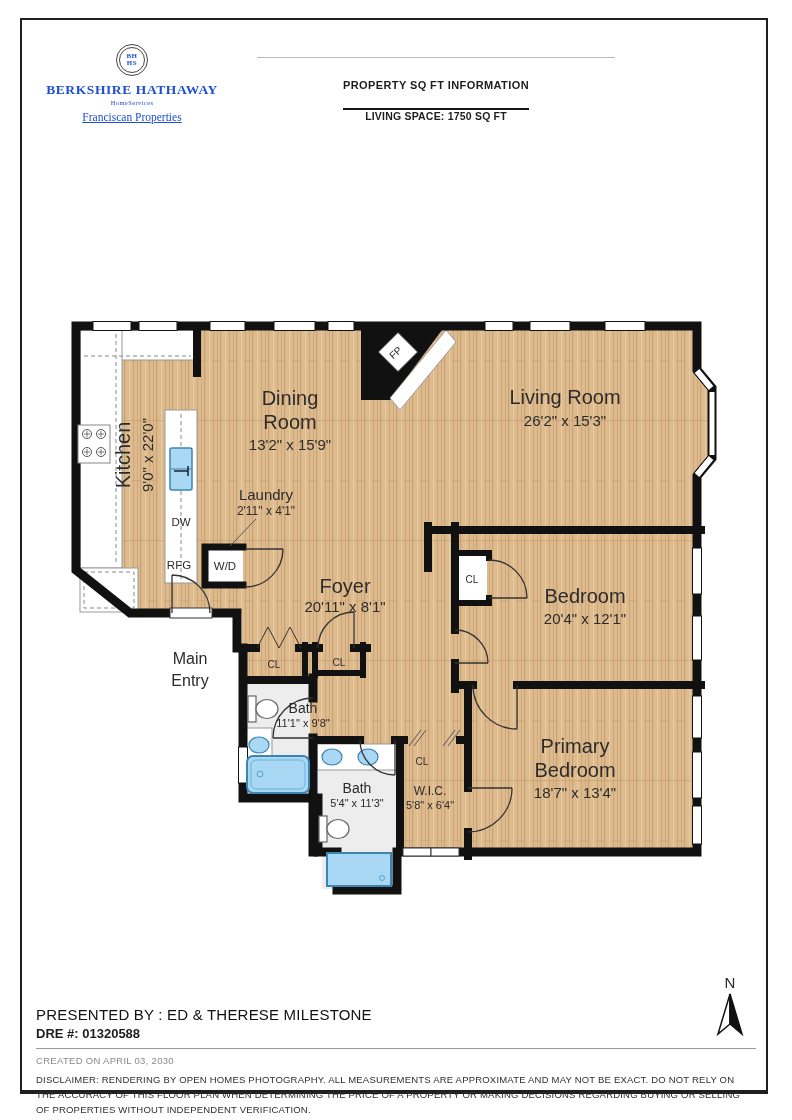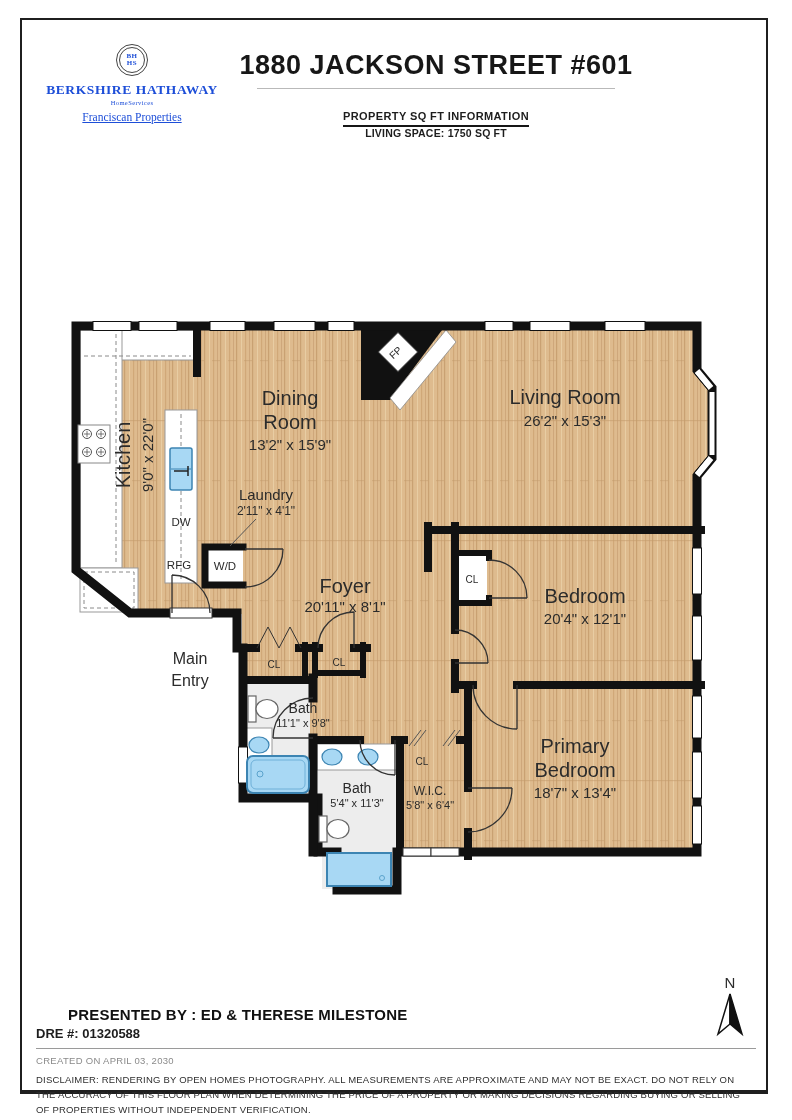--- a/index.html
+++ b/index.html
@@ -18,34 +18,34 @@
   .brand-name{margin-top:6px;font-size:13.5px;letter-spacing:.6px;font-weight:bold;font-family:Liberation Serif, serif;}
   .brand-hs{font-size:6.5px;letter-spacing:.4px;margin-top:1px;}
   .brand-div{font-size:11.5px;margin-top:5px;text-decoration:underline;}
   
   .titleblock{position:absolute;left:160px;right:80px;top:50px;text-align:center;}
   .addr{font-size:27px;font-weight:bold;letter-spacing:.5px;color:#171717;}
   .addr-rule{width:358px;height:1px;background:#b9b9b9;margin:7px auto 0;}
   .city{font-size:22px;letter-spacing:8px;color:#2a2a2a;margin-top:6px;font-weight:400;}
   .sqft{margin-top:17px;}
   .sqft-title{display:inline-block;font-size:11px;font-weight:bold;letter-spacing:.4px;
-              border-bottom:2px solid #161616;padding-bottom:3px;}
+              border-bottom:2px solid #161616;padding-bottom:17px;}
   .sqft-note{font-size:10.5px;font-weight:bold;margin-top:7px;letter-spacing:.2px;}
   .sqft-liv{font-size:10.5px;font-weight:bold;letter-spacing:.2px;}
   
   svg.plan{position:absolute;left:60px;top:300px;}
   svg text{font-family:"Liberation Sans",sans-serif;fill:#2b2b2b;}
   .rm{font-size:20px;}
   .dim{font-size:15px;}
   .sm{font-size:12px;}
   .tiny{font-size:10px;}
   .fix{font-size:11.5px;}
   
   .footer{position:absolute;left:36px;top:1006px;width:720px;}
-  .pres{font-size:15px;font-weight:bold;letter-spacing:.2px;color:#111;margin-left:32px;}
+  .pres{font-size:15px;font-weight:normal;letter-spacing:.2px;color:#111;}
   .dre{font-size:13px;font-weight:bold;margin-top:3px;}
   .f-rule{border-top:1px solid #9a9a9a;margin-top:7px;}
   .created{font-size:9.5px;color:#8a8a8a;margin-top:6px;letter-spacing:.3px;}
   .disc{font-size:9.5px;color:#2e2e2e;margin-top:6px;line-height:15px;width:706px;letter-spacing:.2px;}
   svg.compass{position:absolute;left:702px;top:974px;}
 </style>
 </head>
 <body>
 
 <div class="page">
@@ -57,21 +57,20 @@
         <span>BH</span>
         <span>HS</span>
       </div>
     </div>
     <div class="brand-name">BERKSHIRE HATHAWAY</div>
     <div class="brand-hs">HomeServices</div>
     <div class="brand-div">Franciscan Properties</div>
   </div>
 
   <div class="titleblock">
-    <div class="addr">1880 JACKSON STREET #601</div>
     <div class="addr-rule"></div>
     <div class="sqft">
       <div><span class="sqft-title">PROPERTY SQ FT INFORMATION</span></div>
       <div class="sqft-liv">LIVING SPACE: 1750 SQ FT</div>
     </div>
   </div>
 
   <svg class="plan" width="690" height="615" viewBox="0 0 690 615">
     <defs>
       <pattern id="wood" width="16" height="120" patternUnits="userSpaceOnUse">

